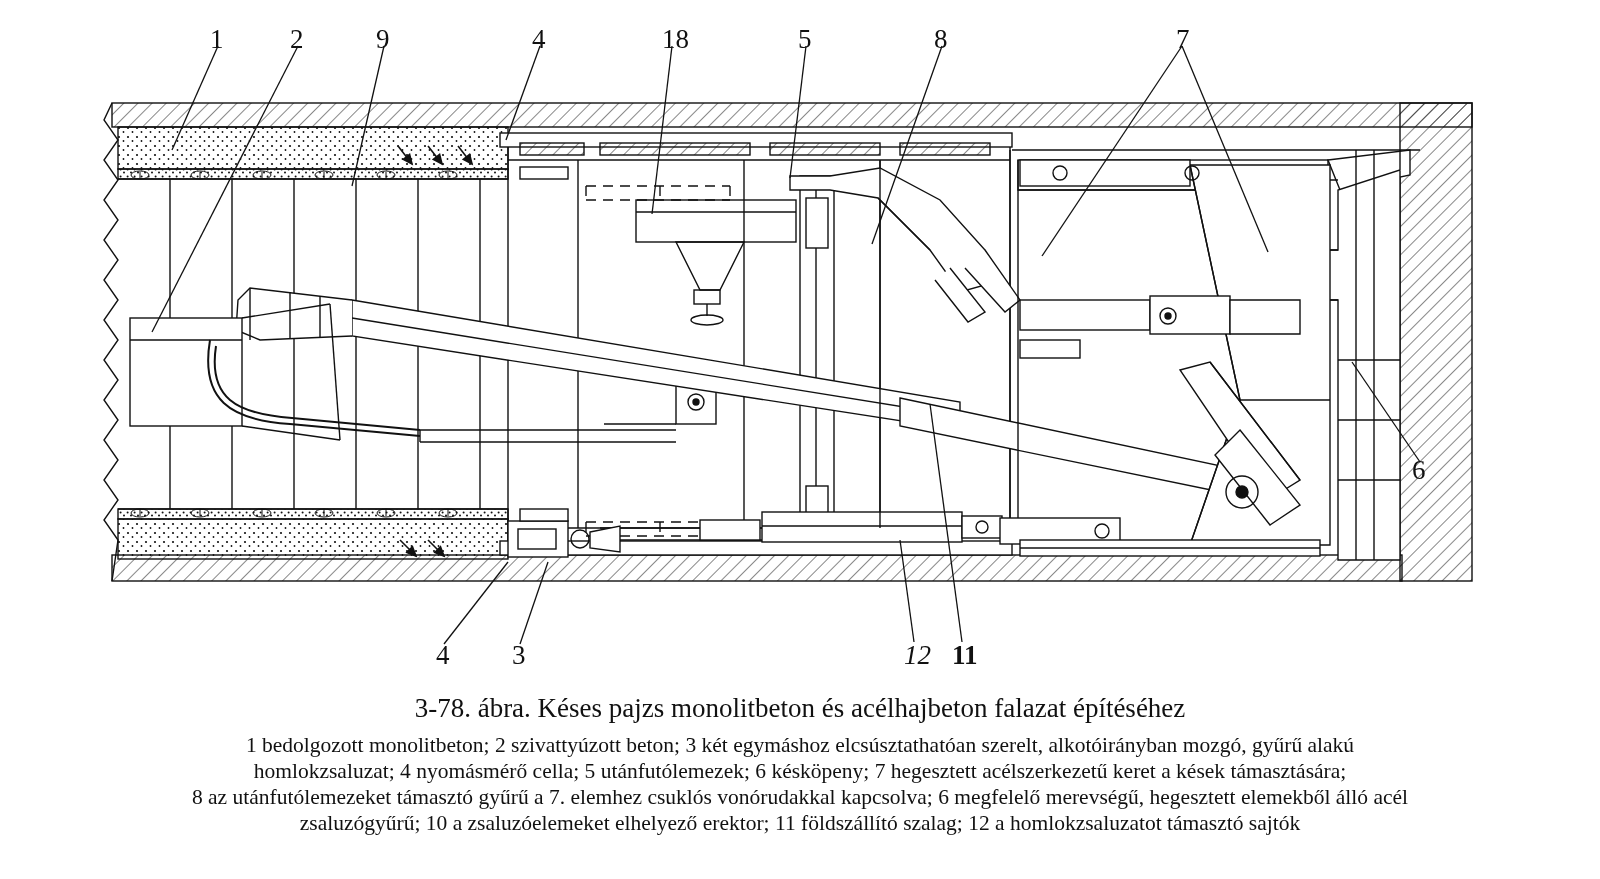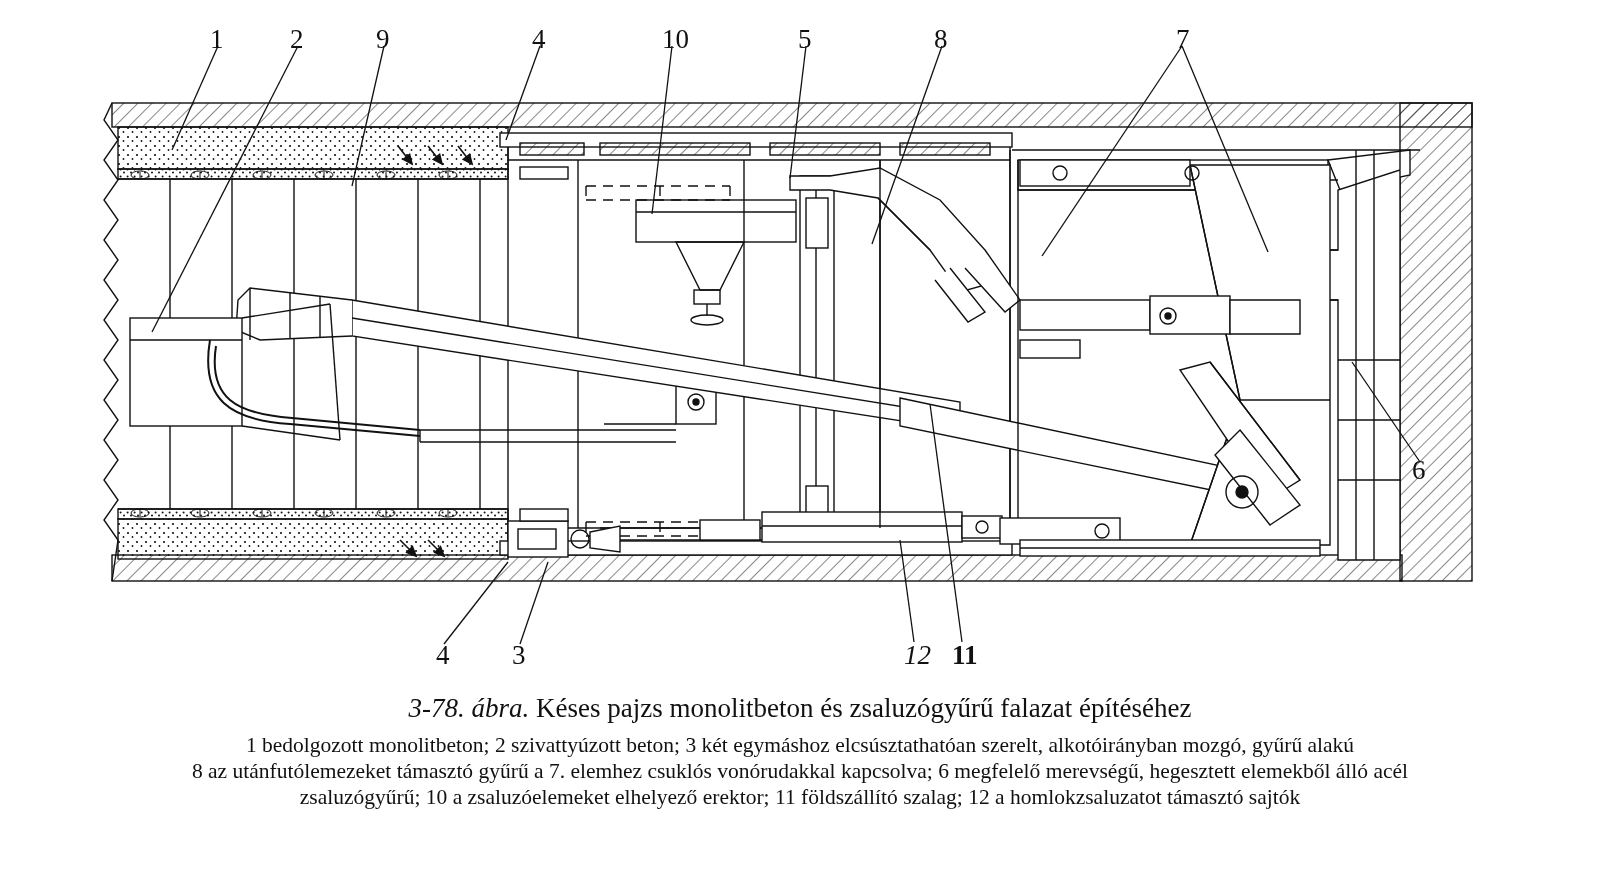--- a/index.html
+++ b/index.html
@@ -2,21 +2,21 @@
 <html><head>
 <meta charset="utf-8">
 <style>
   html,body{margin:0;padding:0;background:#ffffff;}
   body{width:1600px;height:879px;font-family:"Liberation Serif",serif;color:#111;overflow:hidden;position:relative;}
   #figure{position:absolute;left:0;top:0;width:1600px;height:700px;}
   #figure svg{display:block;}
   .callout{position:absolute;font-family:"Liberation Serif",serif;font-size:27px;color:#111;}
   #caption{position:absolute;left:0;top:690px;width:1600px;text-align:center;}
   .cap-title{font-size:27px;line-height:36px;}
-  .cap-title .italic{font-style:italic;}
+  .cap-title .italic{}
   .legend{font-size:21.5px;line-height:26px;margin-top:6px;padding:0 52px;text-align:center;}
 </style>
 </head>
 <body>
 
 <div id="figure">
 <svg width="1600" height="700" viewBox="0 0 1600 700" xmlns="http://www.w3.org/2000/svg">
   <defs>
     <pattern id="hatchUp" width="10" height="10" patternUnits="userSpaceOnUse" patternTransform="rotate(45)">
       <line x1="0" y1="0" x2="0" y2="10" stroke="#111" stroke-width="1"></line>
@@ -231,33 +231,34 @@
       <path d="M962,642 L930,404"></path>
     </g>
   </g>
 </svg>
 </div>
 
 <div class="callout" style="left:210px;top:24px;">1</div>
 <div class="callout" style="left:290px;top:24px;">2</div>
 <div class="callout" style="left:376px;top:24px;">9</div>
 <div class="callout" style="left:532px;top:24px;">4</div>
-<div class="callout" style="left:662px;top:24px;">10</div>
+<div class="callout" style="left:662px;top:24px;">18</div>
 <div class="callout" style="left:798px;top:24px;">5</div>
 <div class="callout" style="left:934px;top:24px;">8</div>
 <div class="callout" style="left:1176px;top:24px;">7</div>
 <div class="callout" style="left:1412px;top:455px;">6</div>
 <div class="callout" style="left:436px;top:640px;">4</div>
 <div class="callout" style="left:512px;top:640px;">3</div>
 <div class="callout" style="left:904px;top:640px;font-style:italic;">12</div>
 <div class="callout" style="left:952px;top:640px;font-weight:bold;">11</div>
 
 <div id="caption">
   <div class="cap-title">
     <span class="italic">3-78. ábra.</span>
-    <span>Késes pajzs monolitbeton és zsaluzógyűrű falazat építéséhez</span>
+    <span>Késes pajzs monolitbeton és acélhajbeton falazat építéséhez</span>
   </div>
   <div class="legend">
     <div>1 bedolgozott monolitbeton; 2 szivattyúzott beton; 3 két egymáshoz elcsúsztathatóan szerelt, alkotóirányban mozgó, gyűrű alakú</div>
+    <div>homlokzsaluzat; 4 nyomásmérő cella; 5 utánfutólemezek; 6 késköpeny; 7 hegesztett acélszerkezetű keret a kések támasztására;</div>
     <div>8 az utánfutólemezeket támasztó gyűrű a 7. elemhez csuklós vonórudakkal kapcsolva; 6 megfelelő merevségű, hegesztett elemekből álló acél</div>
     <div>zsaluzógyűrű; 10 a zsaluzóelemeket elhelyező erektor; 11 földszállító szalag; 12 a homlokzsaluzatot támasztó sajtók</div>
   </div>
 </div>
 
 </body></html>

